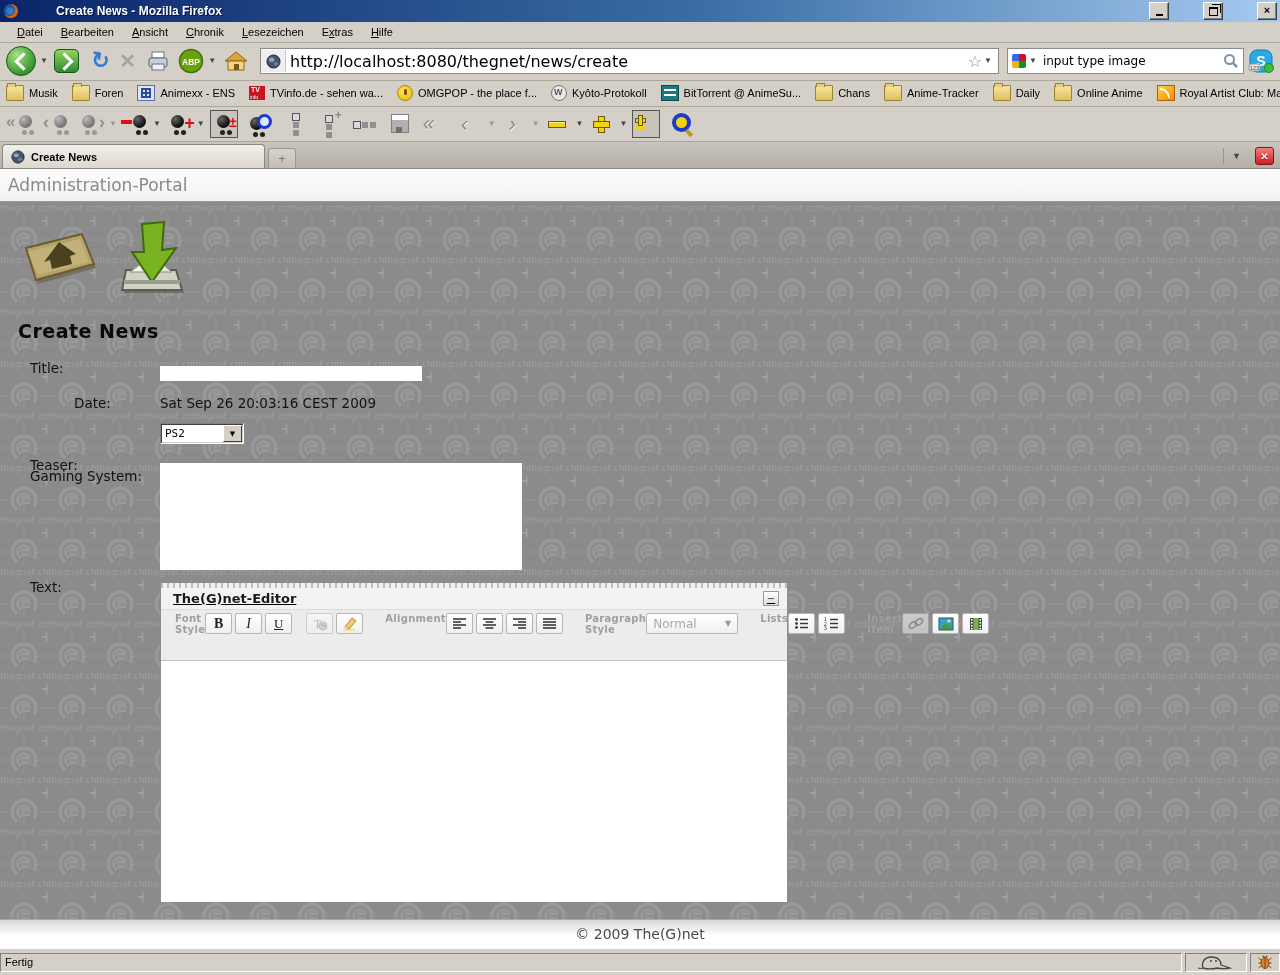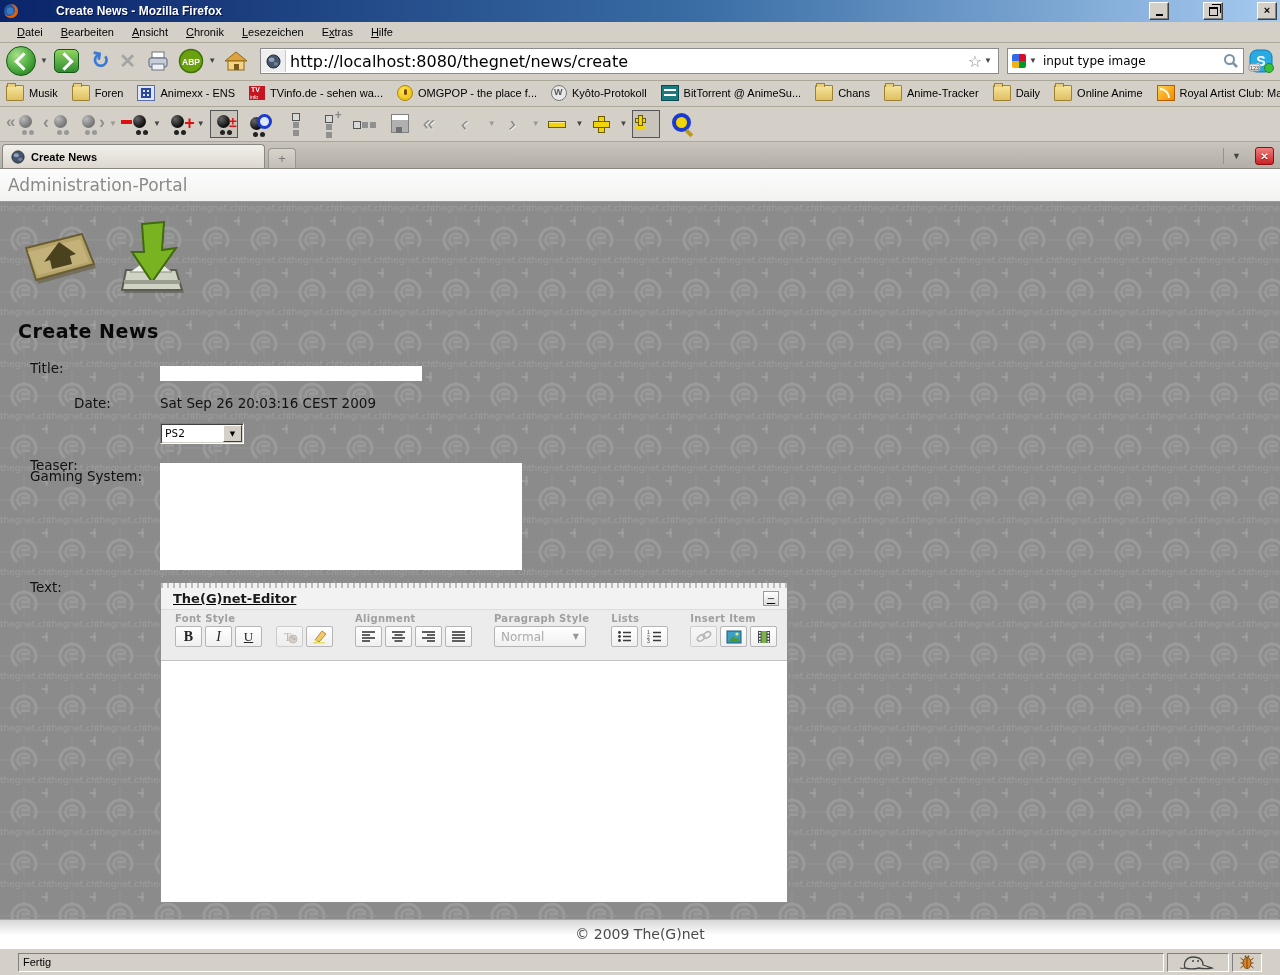--- a/index.html
+++ b/index.html
@@ -181,41 +181,41 @@
   .editor{position:absolute;left:160px;top:380px;width:628px;height:321px;background:#f2f2f2;
     border:1px solid #8e8e8e;box-sizing:border-box;display:flex;flex-direction:column;}
   .editor-ticks{height:5px;background:repeating-linear-gradient(90deg,#bdbdbd 0 2px,#f2f2f2 2px 6px);}
   .editor-head{height:21px;display:flex;align-items:center;padding:0 8px 0 12px;text-decoration:underline;}
   .editor-title{font-size:13px;font-weight:bold;color:#1a1a1a;flex:1;font-family:"DejaVu Sans",sans-serif;}
   .editor-min{width:14px;height:13px;border:1px solid #9a9a9a;background:linear-gradient(#fff,#ddd);
     display:flex;align-items:center;justify-content:center;font-size:10px;color:#333;line-height:1;}
   .editor-min::before{content:"−";}
   .editor-toolbar{height:47px;background:#ececec;border-top:1px solid #dcdcdc;border-bottom:1px solid #c2c2c2;
     display:flex;padding:3px 0 0 14px;gap:22px;}
-  .tgroup{display:flex;flex-direction:column;}
+  .tgroup{display:flex;flex-direction:row;}
   .tgroup .glabel{font-size:10px;font-weight:bold;color:#9f9f9f;margin-bottom:2px;letter-spacing:.3px;}
   .brow{display:flex;gap:3px;}
   .ebtn{width:27px;height:21px;background:linear-gradient(#fff,#f0f0f0);border:1px solid #b5b5b5;
     border-radius:2px;display:flex;align-items:center;justify-content:center;box-sizing:border-box;}
   .ebtn.disabled{opacity:.55;}
   .ebtn .blet{font-family:"Liberation Serif",serif;font-weight:bold;font-size:14px;color:#222;}
   .ebtn .ilet{font-family:"Liberation Serif",serif;font-style:italic;font-size:14px;color:#222;}
   .ebtn .ulet{font-family:"Liberation Serif",serif;font-size:13px;color:#222;text-decoration:underline;}
   .parasel{width:92px;height:21px;background:linear-gradient(#fff,#f0f0f0);border:1px solid #b5b5b5;
     border-radius:2px;display:flex;align-items:center;padding:0 6px;box-sizing:border-box;color:#aaa;}
   .parasel .val{flex:1;font-size:12px;}
   .parasel .arr{font-size:8px;color:#999;}
   .editor-canvas{flex:1;background:#fff;outline:none;}
 
   
   .site-footer{height:28px;background:linear-gradient(#d6d6d6,#fff 55%);display:flex;
     align-items:center;justify-content:center;border-top:1px solid #a8a8a8;}
   .site-footer .txt{font-family:"DejaVu Sans",sans-serif;font-size:14px;color:#4a4a4a;}
   .statusbar{height:27px;background:#d4d0c8;border-top:1px solid #fff;display:flex;
-    align-items:center;padding:2px 18px;gap:3px;box-sizing:border-box;}
+    align-items:center;padding:2px 0;gap:3px;box-sizing:border-box;}
   .spanel{height:19px;border:1px solid;border-color:#808080 #fff #fff #808080;
     display:flex;align-items:center;padding:0 4px;box-sizing:border-box;}
   .spanel.main{flex:1;font-size:11px;color:#000;}
   .spanel.ghost{width:62px;justify-content:center;}
   .spanel.bug{width:30px;justify-content:center;}
 </style>
 </head>
 <body>
 
 <div class="window">

